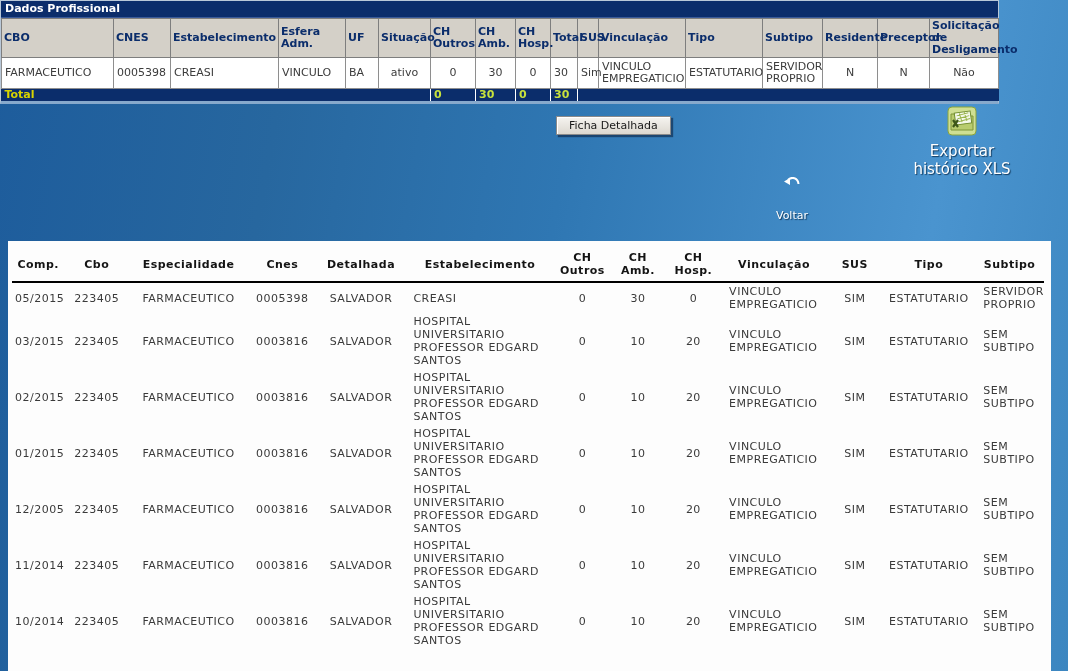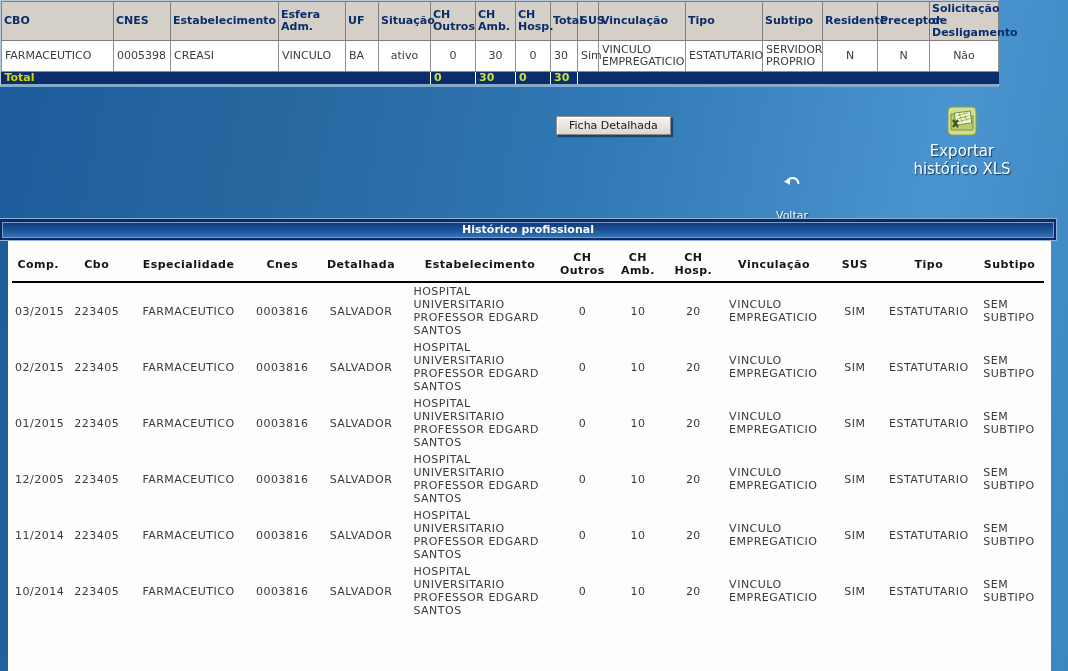--- a/index.html
+++ b/index.html
@@ -50,20 +50,21 @@
   col.w0{width:52px;} col.w1{width:64px;} col.w2{width:118px;} col.w3{width:68px;}
   col.w4{width:88px;} col.w5{width:148px;} col.w6{width:55px;} col.w7{width:55px;}
   col.w8{width:55px;} col.w9{width:105px;} col.w10{width:55px;} col.w11{width:92px;} col.w12{width:68px;}
 </style>
 </head>
 <body>
 
 <div id="screen">
 
   <div class="dados-wrap">
+    <div class="dados-title">Dados Profissional</div>
     <table class="dados">
       <colgroup>
         <col style="width:112px">
           <col style="width:57px">
           <col style="width:108px">
           <col style="width:67px">
         <col style="width:33px">
           <col style="width:52px">
           <col style="width:45px">
           <col style="width:40px">
@@ -149,23 +150,20 @@
   <div class="voltar-block">
     <span>
       <svg width="18" height="12" viewBox="0 0 18 12">
         <path d="M5 3 C9 -1 15 1 15.5 7" stroke="#fff" stroke-width="2" fill="none"></path>
         <path d="M1 4.5 L7 1 L7 8 Z" fill="#fff"></path>
       </svg>
     </span>
     <div class="voltar-label">Voltar</div>
   </div>
 
-  <div class="hist-bar">
-    <div class="hist-bar-inner">Histórico profissional</div>
-  </div>
 
   <div class="hist-panel">
     <table class="hist">
       <colgroup>
         <col class="w0">
           <col class="w1">
           <col class="w2">
           <col class="w3">
           <col class="w4">
           <col class="w5">
@@ -190,20 +188,35 @@
             <th>CH Amb.</th>
             <th>CH Hosp.</th>
             <th>Vinculação</th>
             <th>SUS</th>
             <th>Tipo</th>
             <th>Subtipo</th>
           </tr>
       </thead>
       <tbody>
 
+          <tr>
+            <td class="c0">05/2015</td>
+            <td class="c1">223405</td>
+            <td class="c2">FARMACEUTICO</td>
+            <td class="c3">0005398</td>
+            <td class="c4">SALVADOR</td>
+            <td class="c5">CREASI</td>
+            <td class="c6">0</td>
+            <td class="c7">30</td>
+            <td class="c8">0</td>
+            <td class="c9">VINCULO EMPREGATICIO</td>
+            <td class="c10">SIM</td>
+            <td class="c11">ESTATUTARIO</td>
+            <td class="c12">SERVIDOR PROPRIO</td>
+          </tr>
 
 
           <tr>
             <td class="c0">03/2015</td>
             <td class="c1">223405</td>
             <td class="c2">FARMACEUTICO</td>
             <td class="c3">0003816</td>
             <td class="c4">SALVADOR</td>
             <td class="c5">HOSPITAL UNIVERSITARIO PROFESSOR EDGARD SANTOS</td>
             <td class="c6">0</td>

